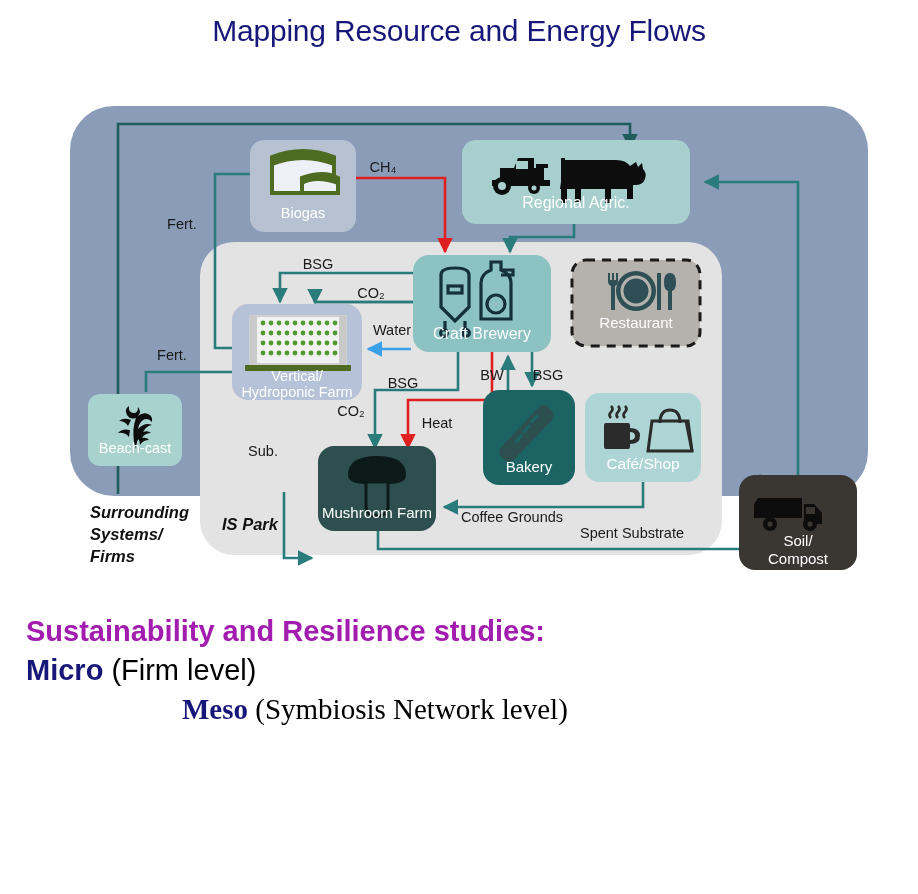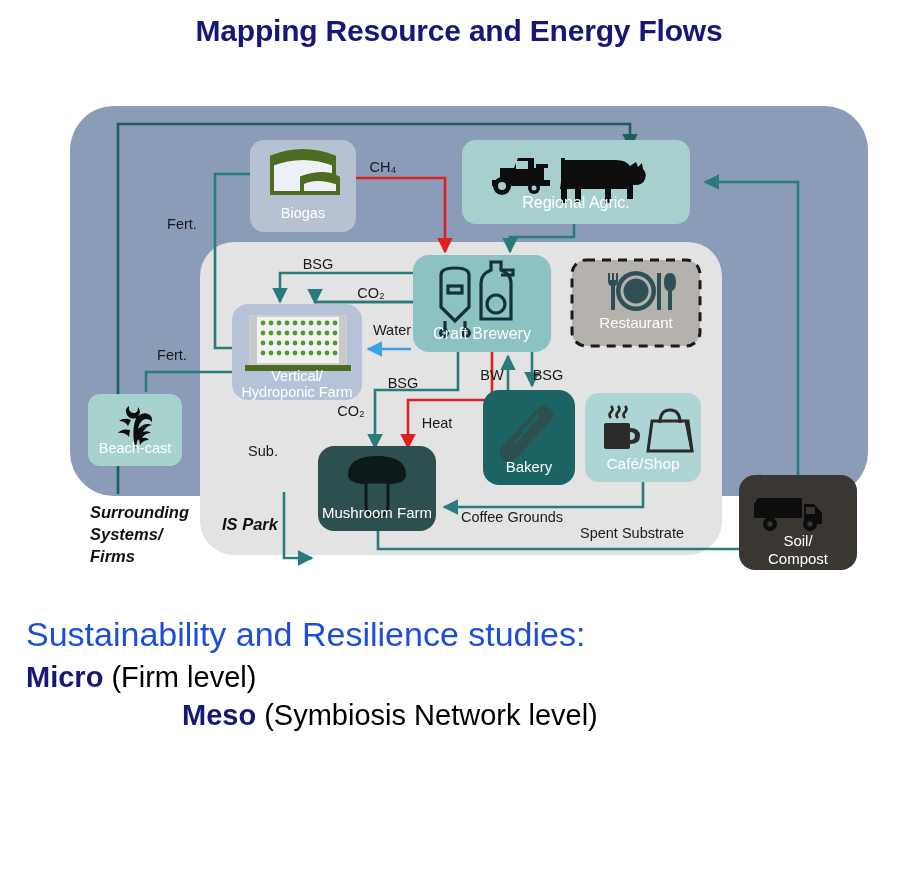--- a/index.html
+++ b/index.html
@@ -1,29 +1,29 @@
 <!DOCTYPE html>
 <html><head>
 <meta charset="utf-8">
 <style>
   html,body{margin:0;padding:0;background:#ffffff;}
   body{width:918px;height:894px;font-family:"Liberation Sans",sans-serif;overflow:hidden;}
   #stage{position:relative;width:918px;height:894px;}
   .title{
     position:absolute;left:0;top:14px;width:918px;text-align:center;
-    font-size:30px;font-weight:bold;color:#17177a;letter-spacing:-0.2px;
+    font-size:30px;font-weight:normal;color:#17177a;letter-spacing:-0.2px;
   }
   #diagram{position:absolute;left:0;top:90px;width:918px;height:500px;}
   .bottom{position:absolute;left:26px;top:612px;width:880px;color:#000;}
   .bl{font-size:29px;line-height:1.34;white-space:nowrap;}
   .bl b{color:#17177a;font-weight:bold;}
   .bl .plain{color:#000;font-weight:normal;margin-top:24px;}
-  .l0{font-weight:normal;color:#1d4ed8;font-size:34px;}
+  .l0{font-weight:bold;color:#a21caf;font-size:29px;}
   .l1{margin-left:0px;}
-  .l2{margin-left:156px;}
+  .l2{margin-left:156px;font-family:Liberation Serif, serif;}
   .l3{margin-left:300px;}
   svg text{font-family:"Liberation Sans",sans-serif;}
 </style>
 </head>
 <body>
 
 <div id="stage">
 
   <div class="title">Mapping Resource and Energy Flows</div>
 

